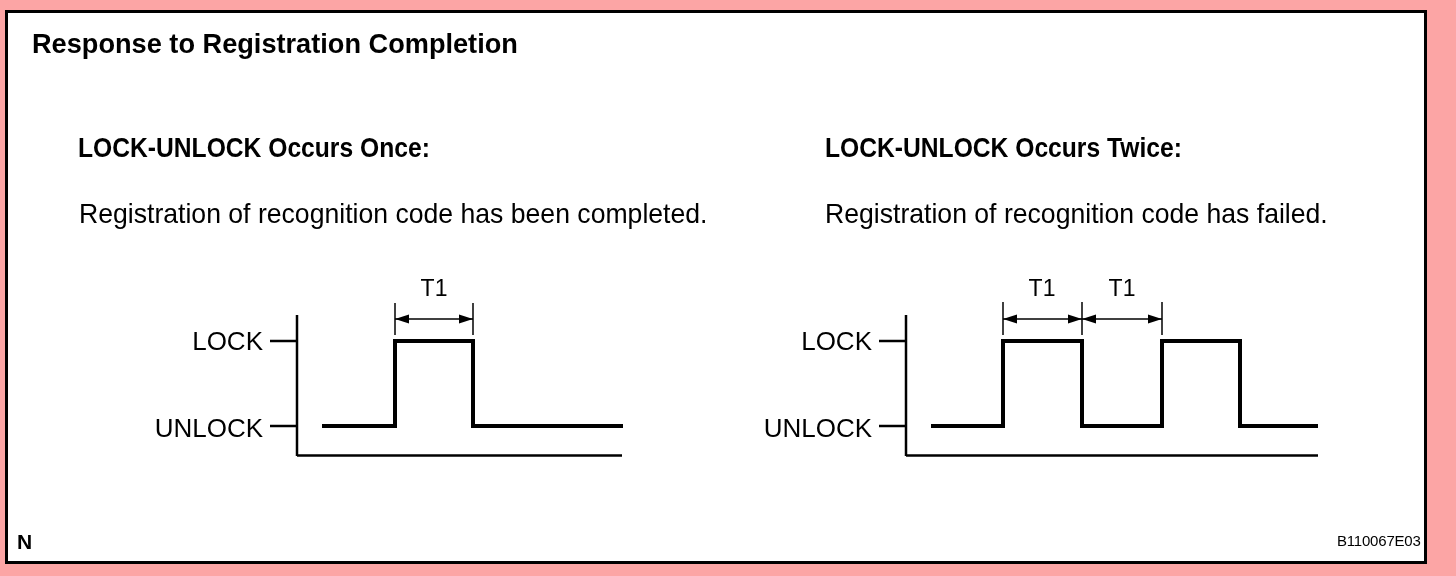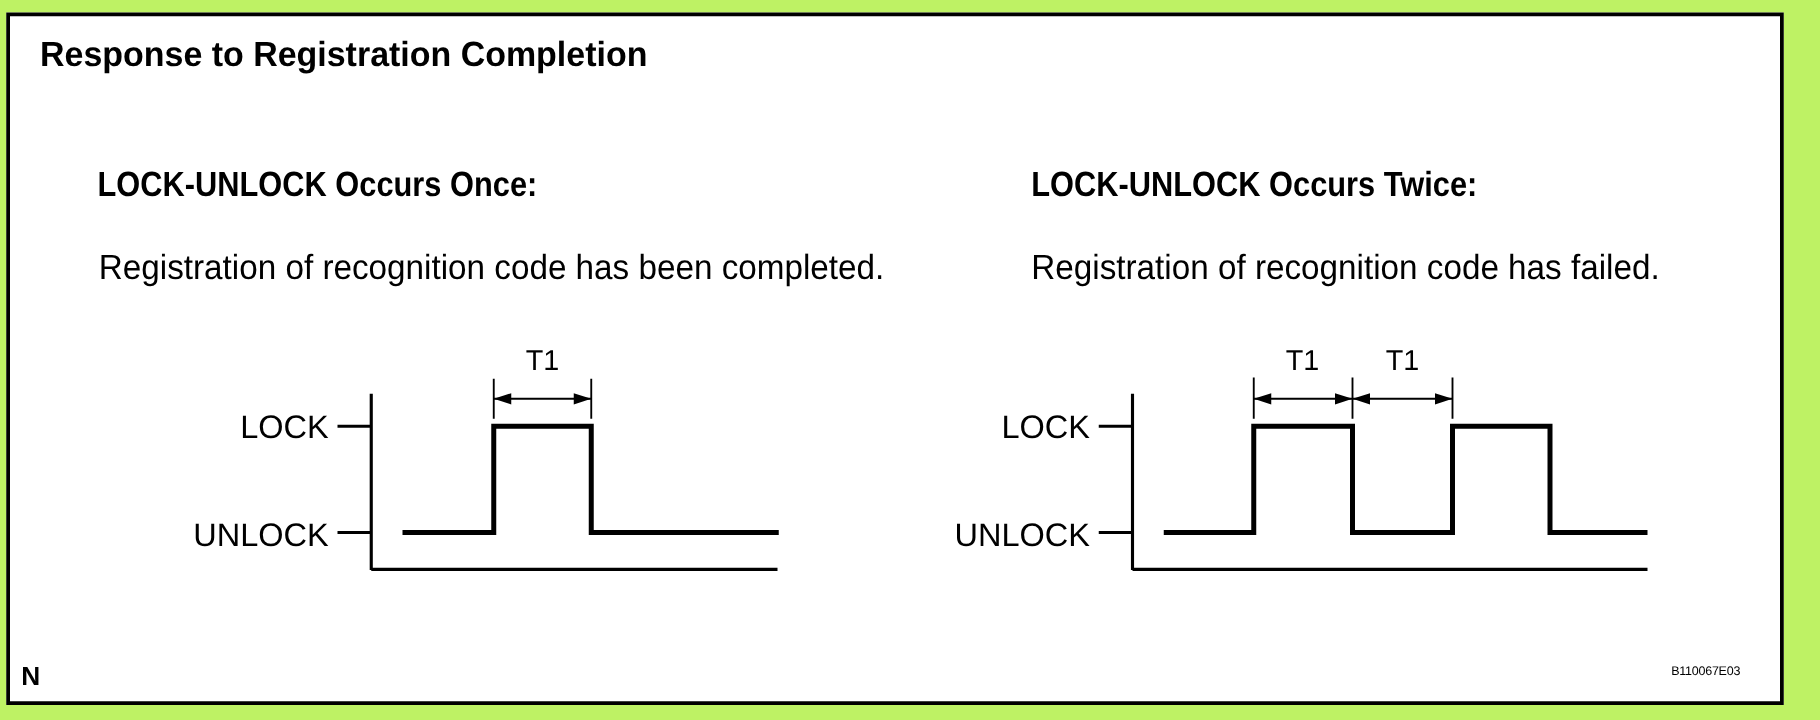--- a/index.html
+++ b/index.html
@@ -1,21 +1,21 @@
 <!DOCTYPE html>
 <html><head>
 <meta charset="utf-8">
 <style>
   * { margin: 0; padding: 0; box-sizing: border-box; }
   html, body { background: #ffffff; }
   .page {
     position: relative;
     width: 1456px;
     height: 576px;
-    background: #bef264;
+    background: #fca5a5;
     font-family: "Liberation Sans", sans-serif;
     color: #000000;
     overflow: hidden;
   }
   .frame {
     position: absolute;
     left: 5px; top: 10px;
     width: 1422px; height: 554px;
     border: 3px solid #000000;
     background: #ffffff;
@@ -35,21 +35,21 @@
   .heading.right { left: 825px; }
   .desc {
     top: 200px;
     font-size: 28px;
     transform: scaleX(0.95); transform-origin: left center;
   }
   .desc.left  { left: 79px; }
   .desc.right { left: 825px; }
   .footnote { left: 1094px; top: 469px; font-size: 29px; }
   .page-marker { left: 17px; top: 531px; font-size: 21px; font-weight: bold; }
-  .figure-code { left: 1337px; top: 533px; font-size: 10px; letter-spacing: -0.2px; }
+  .figure-code { left: 1337px; top: 533px; font-size: 15px; letter-spacing: -0.2px; }
   .wave { position: absolute; top: 268px; }
   .wave.left  { left: 140px; }
   .wave.right { left: 750px; }
   svg text { font-family: "Liberation Sans", sans-serif; fill: #000000; }
   .axis-label { font-size: 26px; }
   .t1-label   { font-size: 23px; }
 </style>
 </head>
 <body>
 

